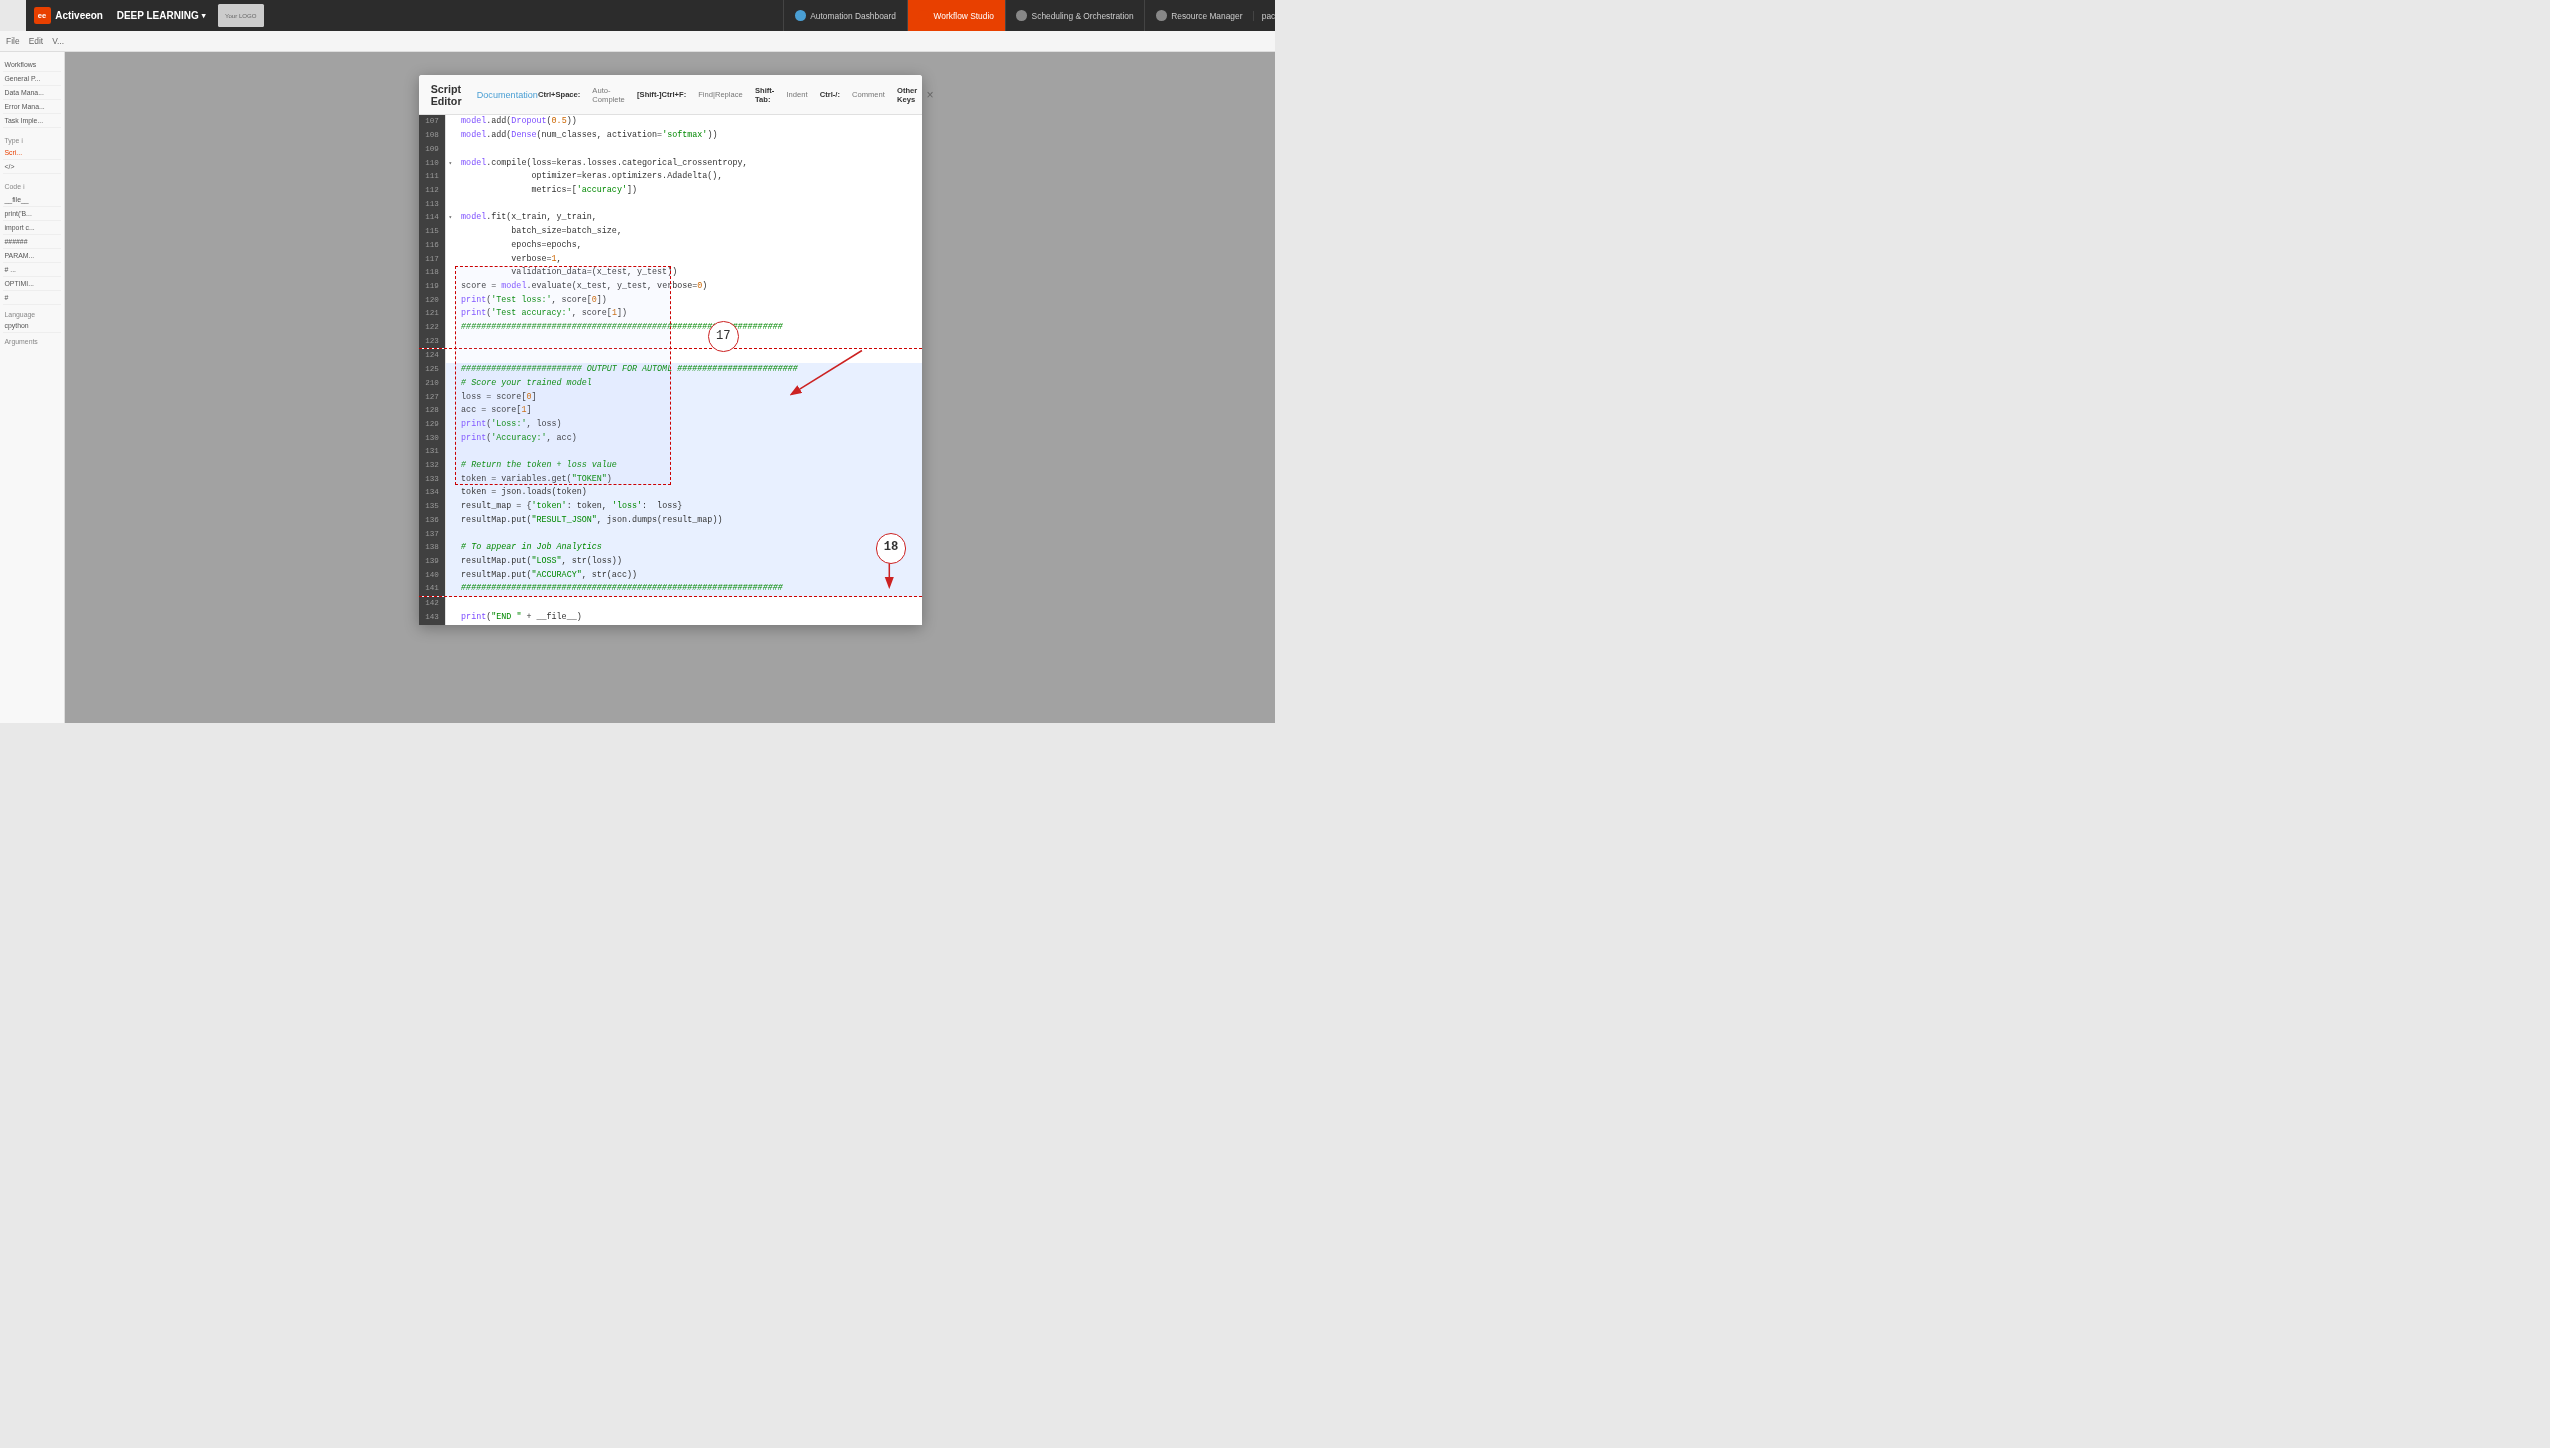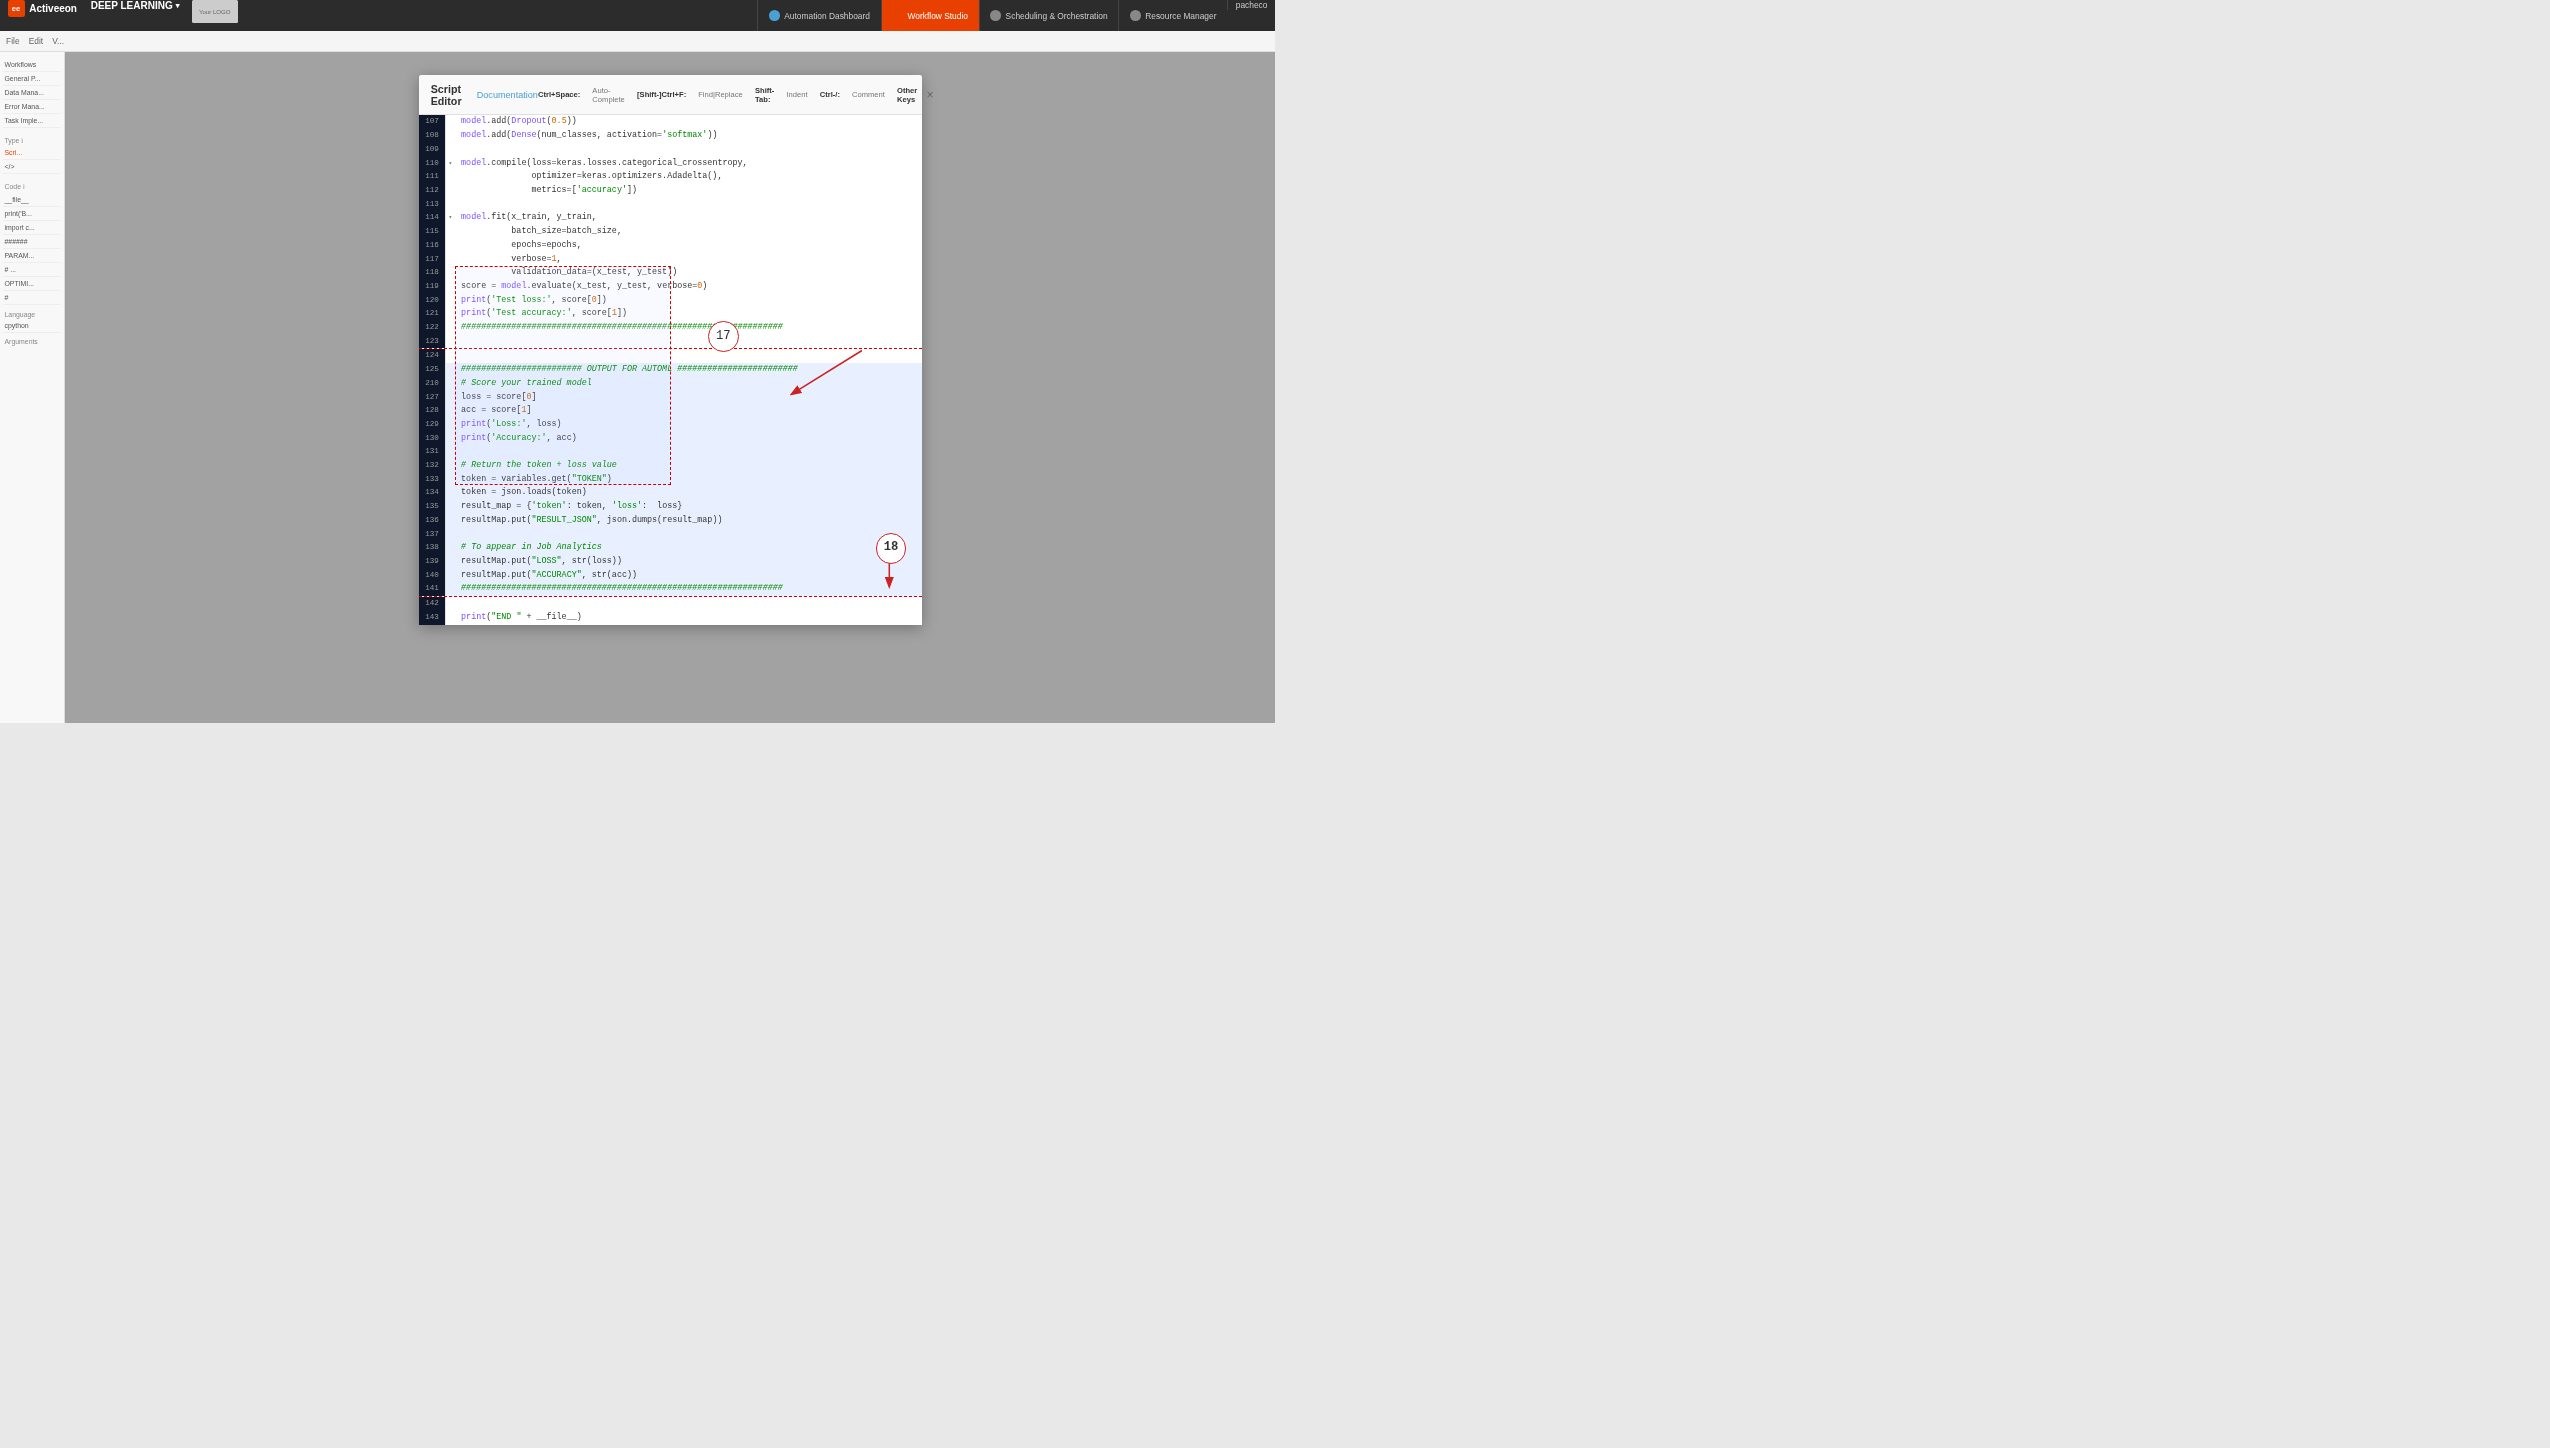--- a/index.html
+++ b/index.html
@@ -10,24 +10,25 @@
       height: 724px;
       overflow: hidden;
       position: relative;
     }
 
     
     .top-nav {
       background: #2c2c2c;
       height: 31px;
       display: flex;
-      align-items: flex-start;
+      align-items: center;
       width: 100%;
       position: relative;
       z-index: 100;
+      margin-left: 26px;
     }
     .nav-logo {
       display: flex;
       align-items: center;
       padding: 0 7.6px;
       gap: 4.6px;
     }
     .nav-logo-icon {
       width: 17px; height: 17px;
       background: #e84000;
@@ -219,21 +220,21 @@
     }
 
     .line-num {
       width: 27.4px;
       min-width: 27.4px;
       text-align: right;
       padding-right: 6.1px;
       color: #999;
       font-size: 7.6px;
       user-select: none;
-      background: #0f172a;
+      background: #404040;
       border-right: 0.8px solid #e0e0e0;
       display: flex;
       align-items: center;
       justify-content: flex-end;
     }
 
     .fold-arrow {
       width: 9.1px;
       min-width: 9.1px;
       display: flex;

